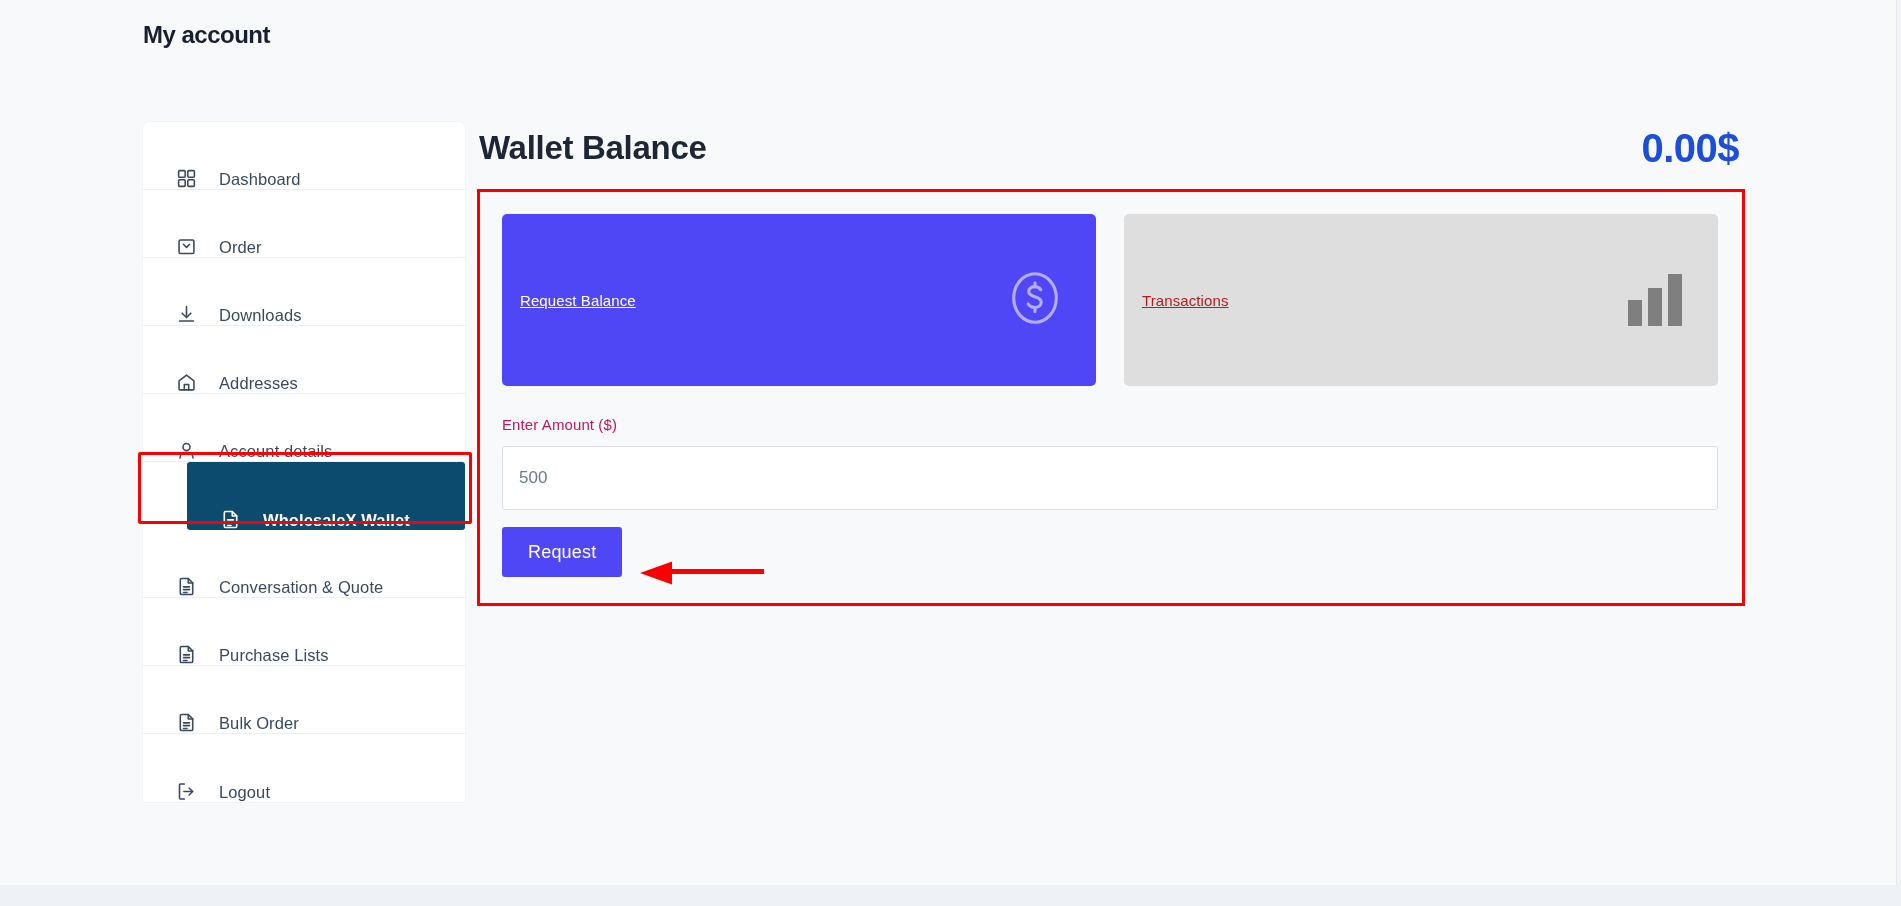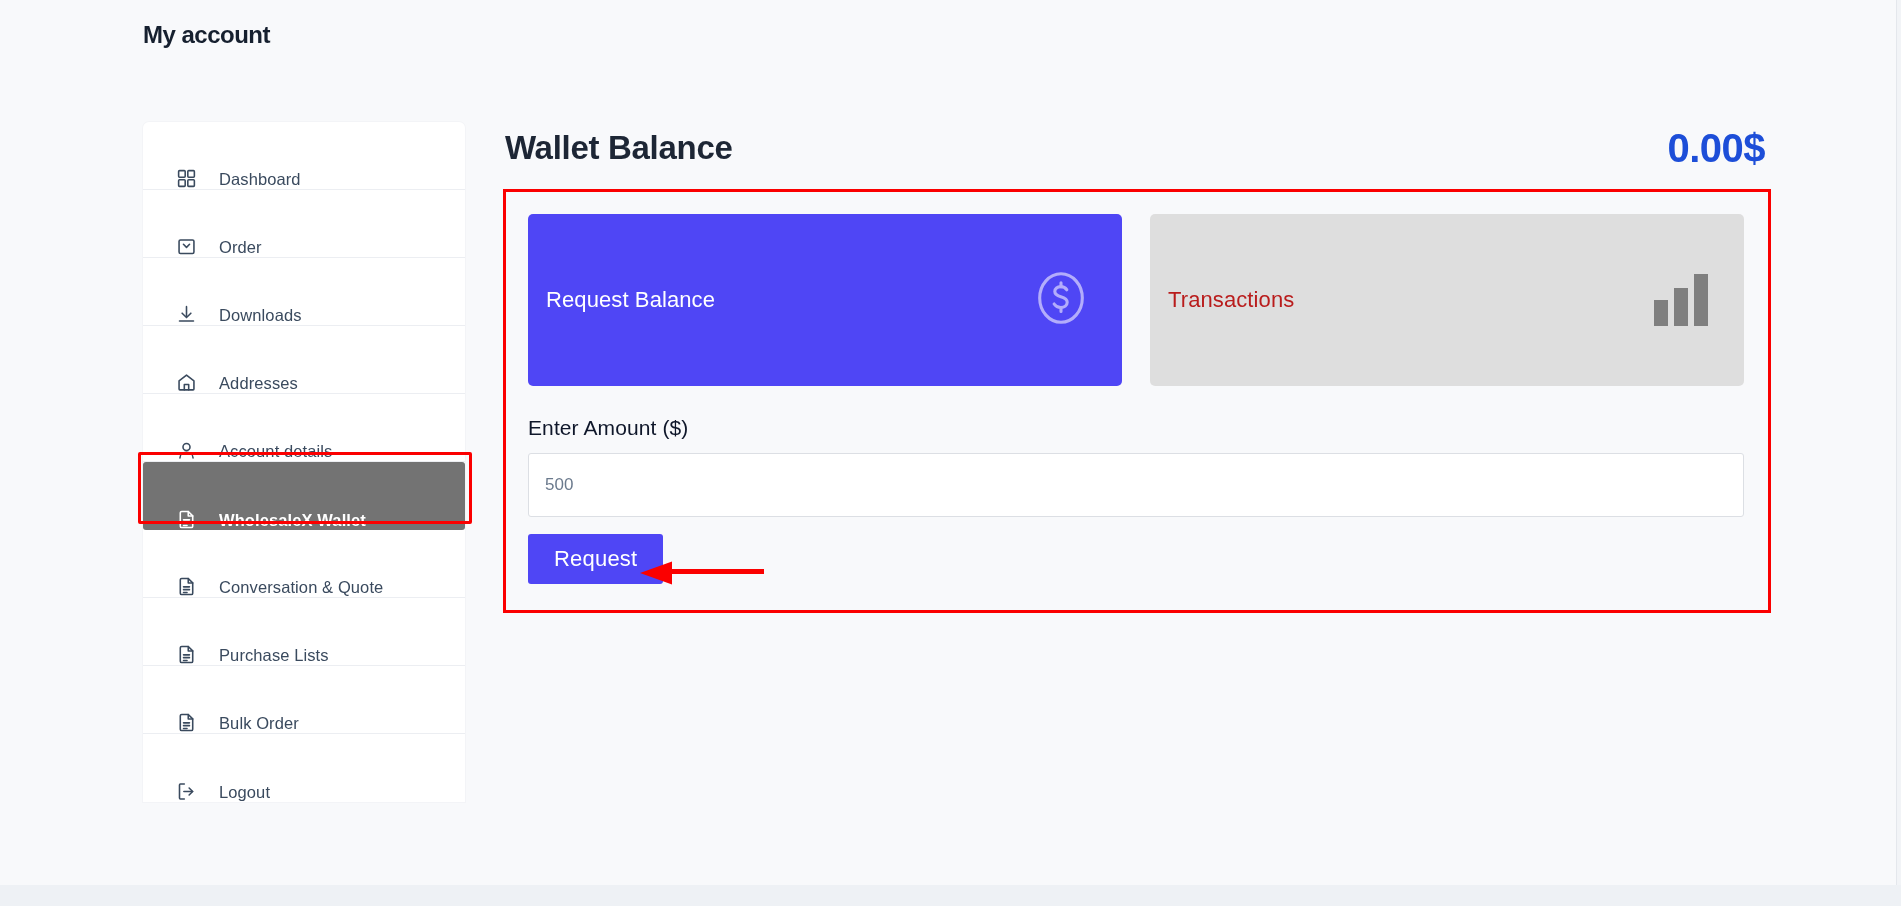--- a/index.html
+++ b/index.html
@@ -61,44 +61,45 @@
   .nav-item .nav-icon {
     width: 22px; height: 22px;
     display: flex; align-items: center; justify-content: center;
     color: #3a4a5e;
     flex: none;
   }
   .nav-item .nav-icon svg { display: block; }
 
   
   .nav-item.active {
-    background: #737373;
+    background: #0c4a6e;
     border-bottom: none;
     border-radius: 3px;
+    margin-left: 44px;
   }
   .nav-item.active .nav-label { color: #ffffff; font-weight: 700; }
   .nav-item.active .nav-icon { color: #ffffff; }
 
   
   .nav-highlight {
     position: absolute;
     left: 138px;
     top: 452px;
     width: 334px;
     height: 72px;
     border: 3px solid #fb0000;
     border-radius: 2px;
     pointer-events: none;
     z-index: 5;
   }
 
   
   .main {
     position: absolute;
-    left: 503px;
+    left: 477px;
     top: 118px;
     width: 1268px;
   }
 
   .wallet-header {
     display: flex;
     align-items: center;
     justify-content: space-between;
     height: 60px;
     padding: 0 6px 0 2px;
@@ -134,35 +135,36 @@
     flex: 1 1 0;
     height: 172px;
     border-radius: 5px;
     display: flex;
     align-items: center;
     justify-content: space-between;
     padding: 0 30px 0 18px;
     cursor: pointer;
   }
   .action-card .card-label {
-    font-size: 22px;
+    font-size: 15px;
     letter-spacing: 0.1px;
+    text-decoration: underline;
   }
   .card-request { background: #4f46f5; }
   .card-request .card-label { color: #ffffff; }
   .card-transactions { background: #dedede; }
   .card-transactions .card-label { color: #b91c1c; }
 
   .card-icon { flex: none; display: block; }
 
   
   .form-label {
     margin-top: 30px;
-    font-size: 21px;
-    color: #0f172a;
+    font-size: 15px;
+    color: #be185d;
     letter-spacing: 0.1px;
   }
   .amount-input {
     display: block;
     margin-top: 13px;
     width: 100%;
     height: 64px;
     border: 1px solid #dcdfe4;
     border-radius: 3px;
     background: #ffffff;
@@ -176,21 +178,21 @@
 
   .request-btn {
     margin-top: 17px;
     height: 50px;
     padding: 0 26px;
     border: none;
     border-radius: 3px;
     background: #4f46f5;
     color: #ffffff;
     font-family: "Liberation Sans", sans-serif;
-    font-size: 22px;
+    font-size: 18px;
     letter-spacing: 0.2px;
     cursor: pointer;
   }
 
   
   .arrow-annotation {
     position: absolute;
     left: 638px;
     top: 560px;
     width: 126px;

